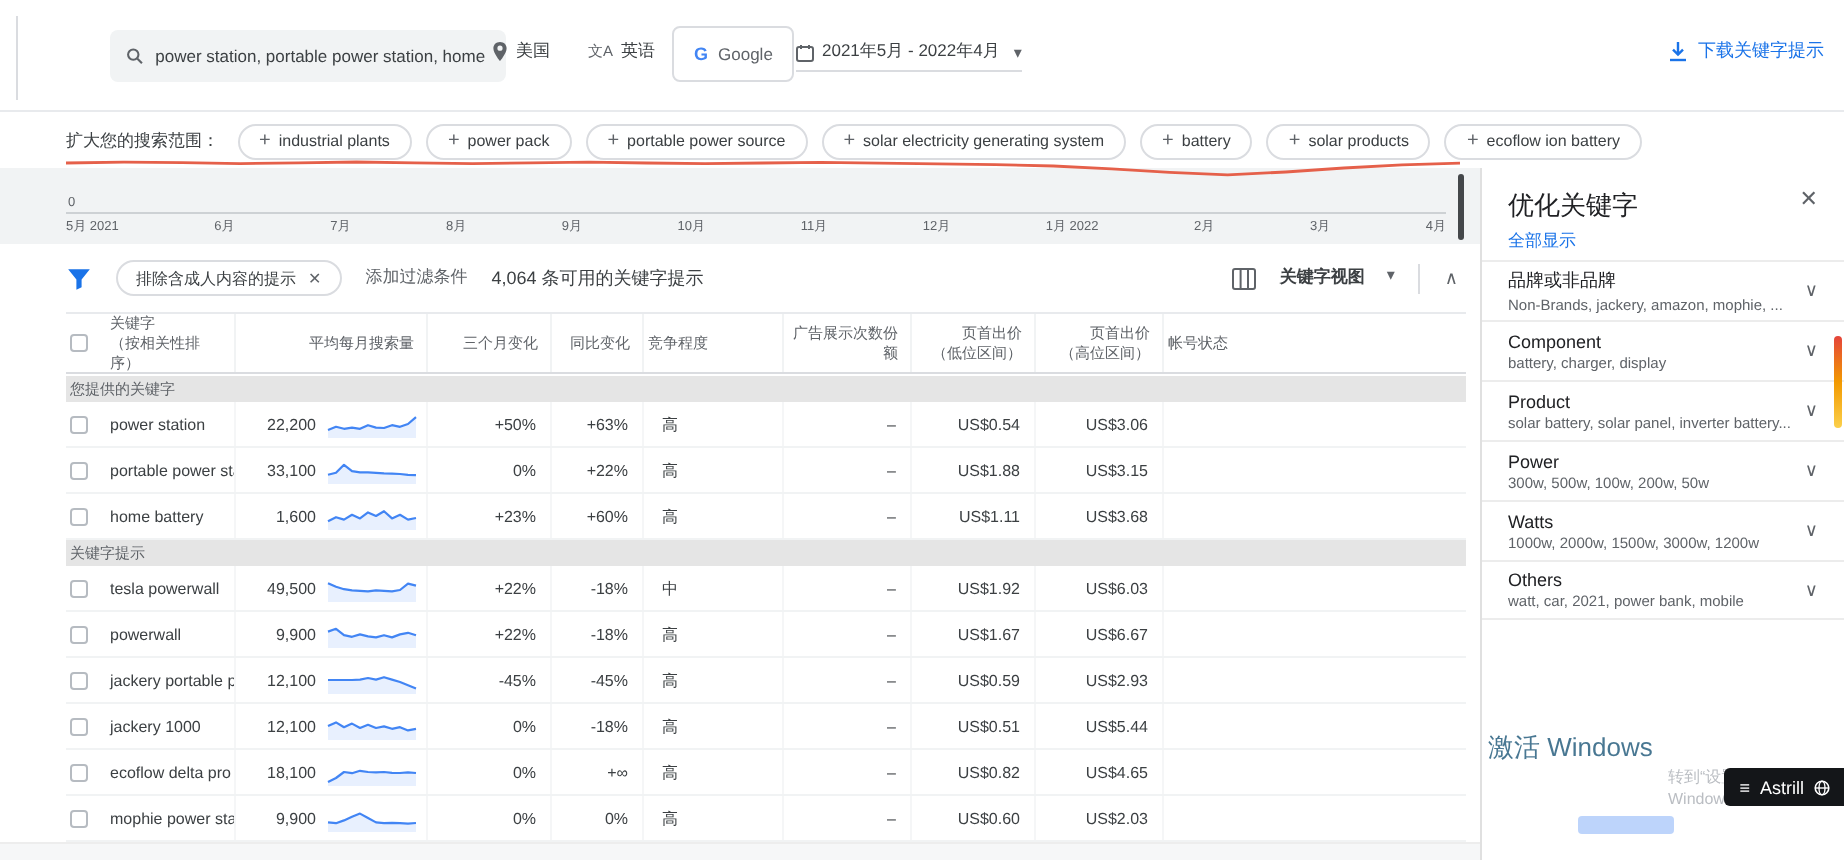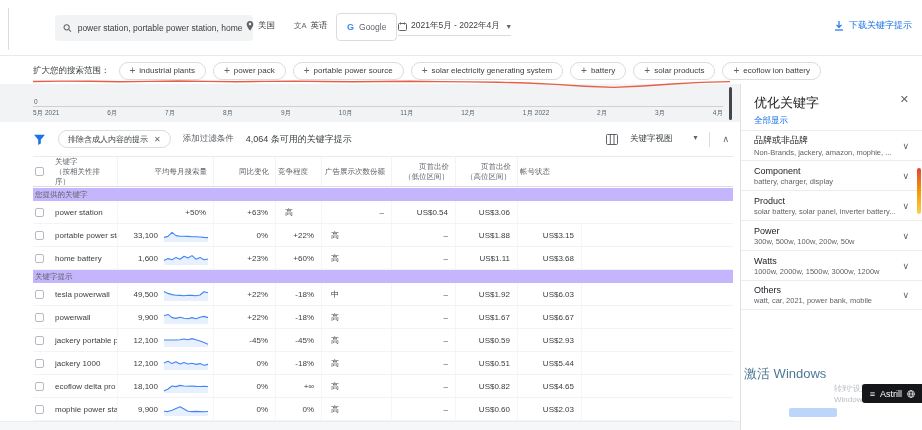--- a/index.html
+++ b/index.html
@@ -34,32 +34,32 @@
   .months { position: absolute; left: 33px; top: 25px; width: 690px; display: flex; justify-content: space-between; font-size: 6.5px; color: #5f6368; }
   .zero-label { position: absolute; left: 34px; top: 14px; font-size: 6.5px; color: #5f6368; }
   .chart-scrollbar { position: absolute; left: 729px; top: 3px; width: 3px; height: 33px; background: #44474a; border-radius: 2px; }
   
   .toolbar { position: absolute; top: 124px; left: 33px; width: 700px; height: 30px; display: flex; align-items: center; gap: 12px; }
   .filter-chip { height: 18px; border: 1px solid #dadce0; border-radius: 10px; display: flex; align-items: center; gap: 6px; padding: 0 9px; font-size: 8px; color: #3c4043; cursor: pointer; }
   .x-icon { color: #5f6368; font-size: 8px; cursor: pointer; }
   .add-filter { font-size: 8.5px; color: #5f6368; cursor: pointer; }
   .ideas-count { font-size: 9px; color: #3c4043; }
   .tb-spacer { flex: 1; }
-  .view-dd { display: flex; align-items: flex-start; gap: 18px; font-size: 8.5px; color: #3c4043; cursor: pointer; }
+  .view-dd { display: flex; align-items: flex-start; gap: 8px; font-size: 8.5px; color: #3c4043; cursor: pointer; font-weight: bold; }
   .vdiv { width: 1px; height: 15px; background: #dadce0; }
   .collapse { color: #5f6368; font-size: 9px; cursor: pointer; padding-right: 4px; }
   
   .thead, .trow { display: grid; grid-template-columns: 20px 64px 96px 62px 46px 70px 64px 62px 64px 1fr; align-items: center; }
   .thead { position: absolute; top: 156px; left: 33px; width: 700px; height: 31px; border-top: 1px solid #e8eaed; border-bottom: 1px solid #dadce0; font-size: 7.5px; color: #5f6368; }
   .thead > div { height: 100%; display: flex; flex-direction: column; justify-content: center; line-height: 1.3; padding: 0 6px 0 2px; }
   .thead > .r { align-items: flex-end; text-align: right; }
   .thead > div + div { border-left: 1px solid #f1f3f4; }
   .thead > div:nth-child(2) { border-left: none; }
   #table-body { position: absolute; top: 188px; left: 33px; width: 700px; }
-  .srow { height: 13px; display: flex; align-items: center; font-size: 7.5px; color: #5f6368; background: #c4b5fd; padding-left: 2px; }
+  .srow { height: 13px; display: flex; align-items: center; font-size: 7.5px; color: #5f6368; background: #e5e5e5; padding-left: 2px; }
   .trow { height: 23px; border-bottom: 1px solid #f1f3f4; font-size: 8px; color: #3c4043; }
   .trow > div { height: 100%; display: flex; align-items: center; }
   .trow > div + div { border-left: 1px solid #f5f6f7; }
   .trow > div:nth-child(2) { border-left: none; }
   .c-check { justify-content: flex-start; padding-left: 2px; }
   .checkbox { width: 9px; height: 9px; border: 1px solid #b6bbc1; border-radius: 2px; background: #fff; cursor: pointer; }
   .c-keyword { white-space: nowrap; overflow: hidden; padding-left: 2px; }
   .c-volume { justify-content: flex-end; gap: 5px; padding-right: 4px; }
   .spark { flex: 0 0 auto; }
   .c-3mo, .c-yoy, .c-adshare, .c-bidlow, .c-bidhigh { justify-content: flex-end; padding-right: 7px; }
@@ -223,20 +223,23 @@
         <span class="checkbox"></span>
       </div>
     <div>
         <span>关键字</span>
         <span>（按相关性排序）</span>
       </div>
     <div class="r">
         <span>平均每月搜索量</span>
       </div>
     <div class="r">
+        <span>三个月变化</span>
+      </div>
+    <div class="r">
         <span>同比变化</span>
       </div>
     <div>
         <span>竞争程度</span>
       </div>
     <div class="r">
         <span>广告展示次数份额</span>
       </div>
     <div class="r">
         <span>页首出价</span>
@@ -252,20 +255,27 @@
   </div>
 
   <div id="table-body">
   <div class="srow">您提供的关键字</div>
 
   <div class="trow">
     <div class="c-check">
           <span class="checkbox"></span>
         </div>
     <div class="c-keyword">power station</div>
+    <div class="c-volume">
+      <span class="vol-num">22,200</span>
+      <svg class="spark" width="46" height="16" viewBox="0 0 46 16">
+            <polygon points="1.0,11.0 5.0,9.4 9.0,10.4 13.0,9.8 17.0,10.4 21.0,8.6 25.0,9.8 29.0,10.0 33.0,8.6 37.0,9.4 41.0,8.0 45.0,4.6 45,15 1,15" fill="#e8f0fe"></polygon>
+            <polyline points="1.0,11.0 5.0,9.4 9.0,10.4 13.0,9.8 17.0,10.4 21.0,8.6 25.0,9.8 29.0,10.0 33.0,8.6 37.0,9.4 41.0,8.0 45.0,4.6" fill="none" stroke="#4285f4" stroke-width="1.1" stroke-linejoin="round"></polyline>
+          </svg>
+    </div>
     <div class="c-3mo">+50%</div>
     <div class="c-yoy">+63%</div>
     <div class="c-comp">高</div>
     <div class="c-adshare">–</div>
     <div class="c-bidlow">US$0.54</div>
     <div class="c-bidhigh">US$3.06</div>
     <div class="c-status"></div>
   </div>
 
   <div class="trow">

